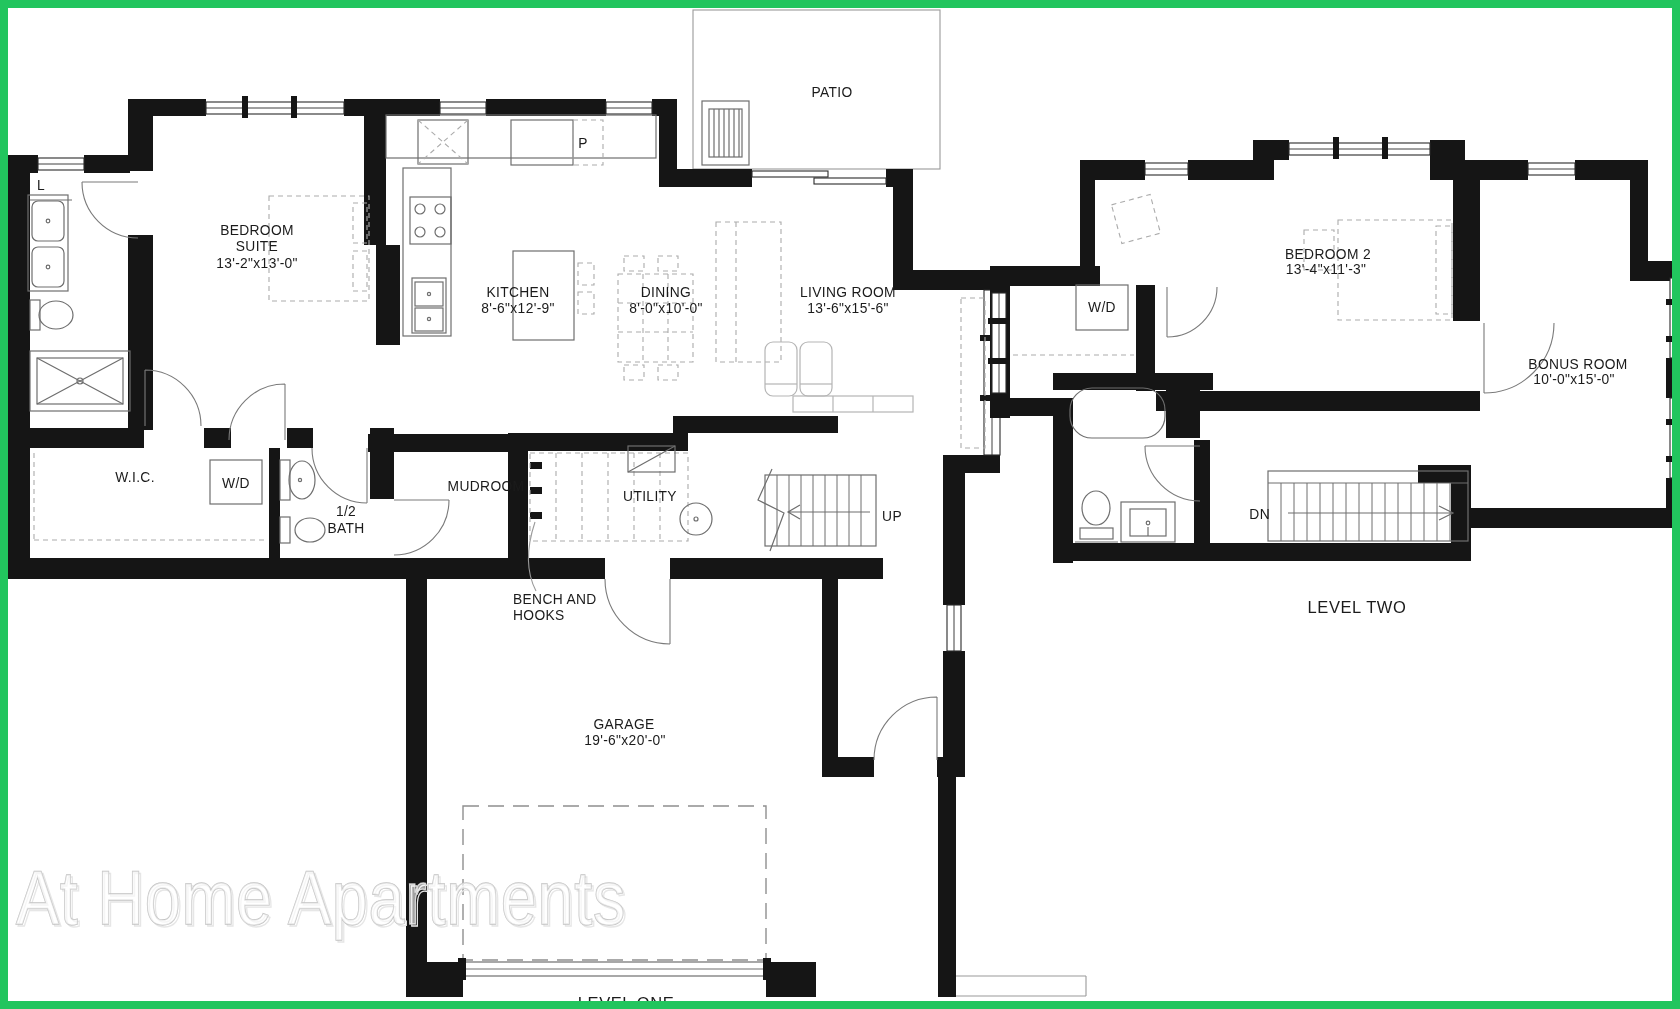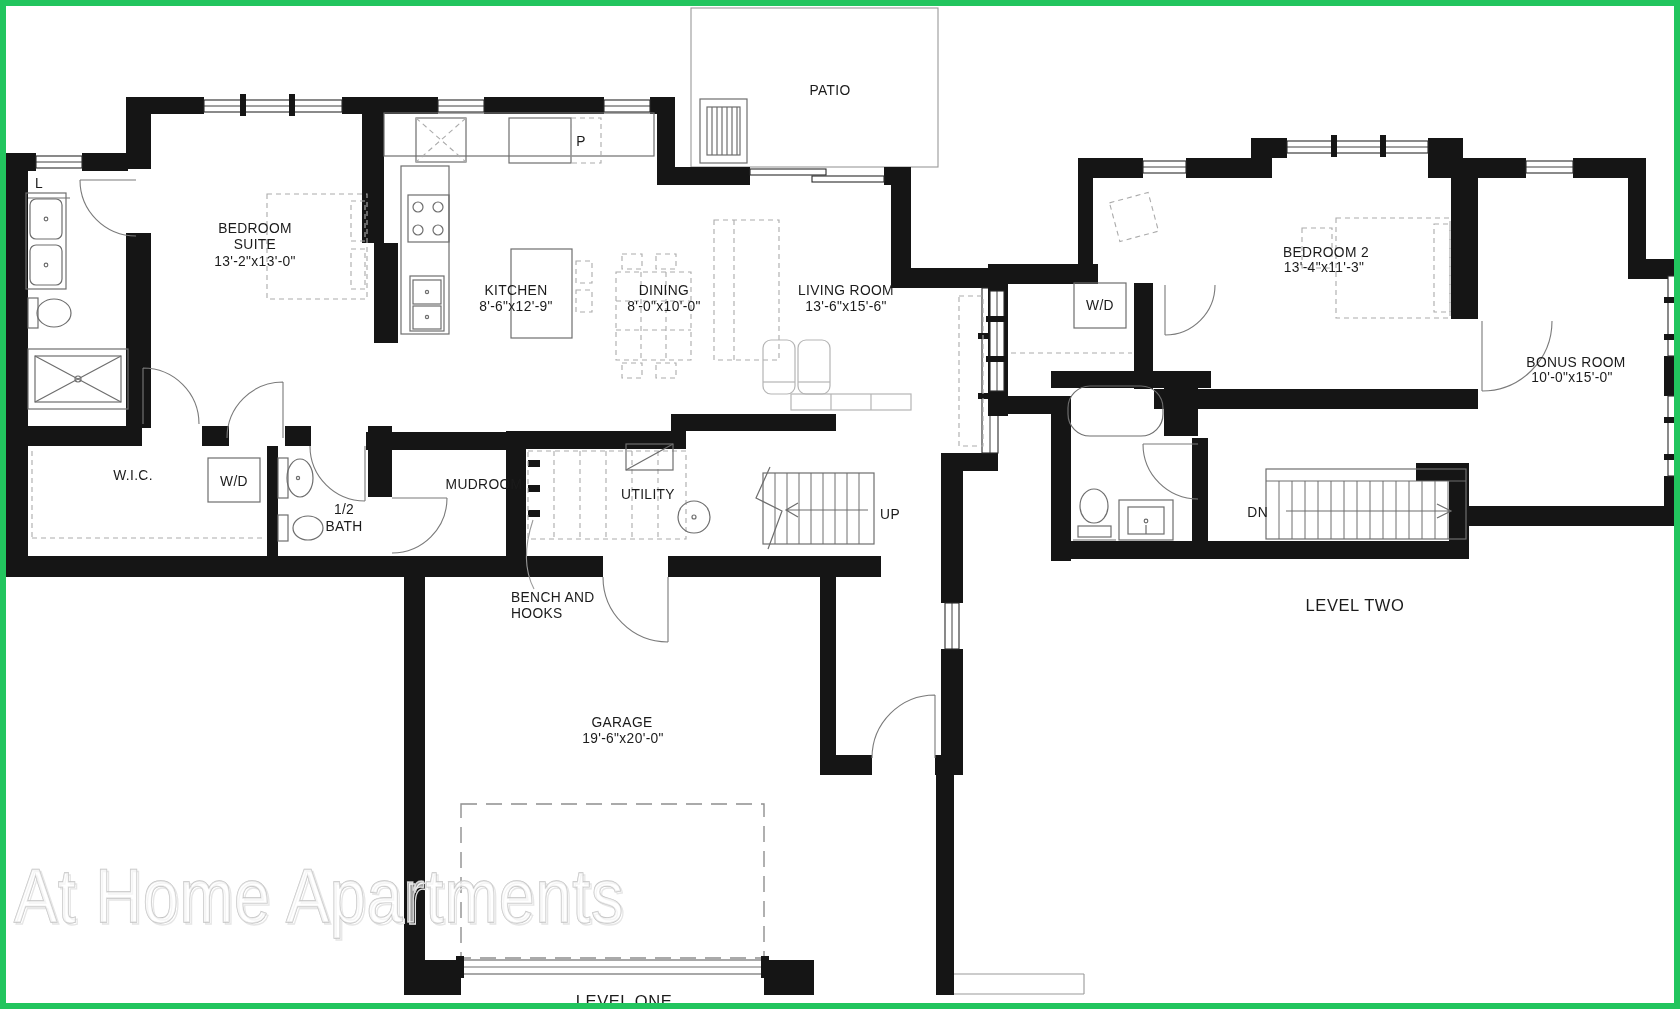--- a/index.html
+++ b/index.html
@@ -1,17 +1,17 @@
 <!DOCTYPE html>
 <html><head>
 <meta charset="utf-8">
 <style>
   html,body{margin:0;padding:0;background:#fff;}
   .stage{position:relative;width:1680px;height:1009px;box-sizing:border-box;
-         border:6px solid #22c55e;background:#ffffff;overflow:hidden;}
+         border:8px solid #22c55e;background:#ffffff;overflow:hidden;}
   svg{display:block}
   .wall{fill:#151515;stroke:none}
   .thin{fill:none;stroke:#6e6e6e;stroke-width:1.2}
   .thin2{fill:none;stroke:#9a9a9a;stroke-width:1.1}
   .lite{fill:none;stroke:#b5b5b5;stroke-width:1.2}
   .door{fill:none;stroke:#7a7a7a;stroke-width:1.1}
   .win{fill:#ffffff;stroke:#2a2a2a;stroke-width:1.1}
   .winline{stroke:#2a2a2a;stroke-width:.9}
   .dash{fill:none;stroke:#ababab;stroke-width:1.1;stroke-dasharray:5 4}
   .dash2{fill:none;stroke:#8f8f8f;stroke-width:1.4;stroke-dasharray:16 9}

